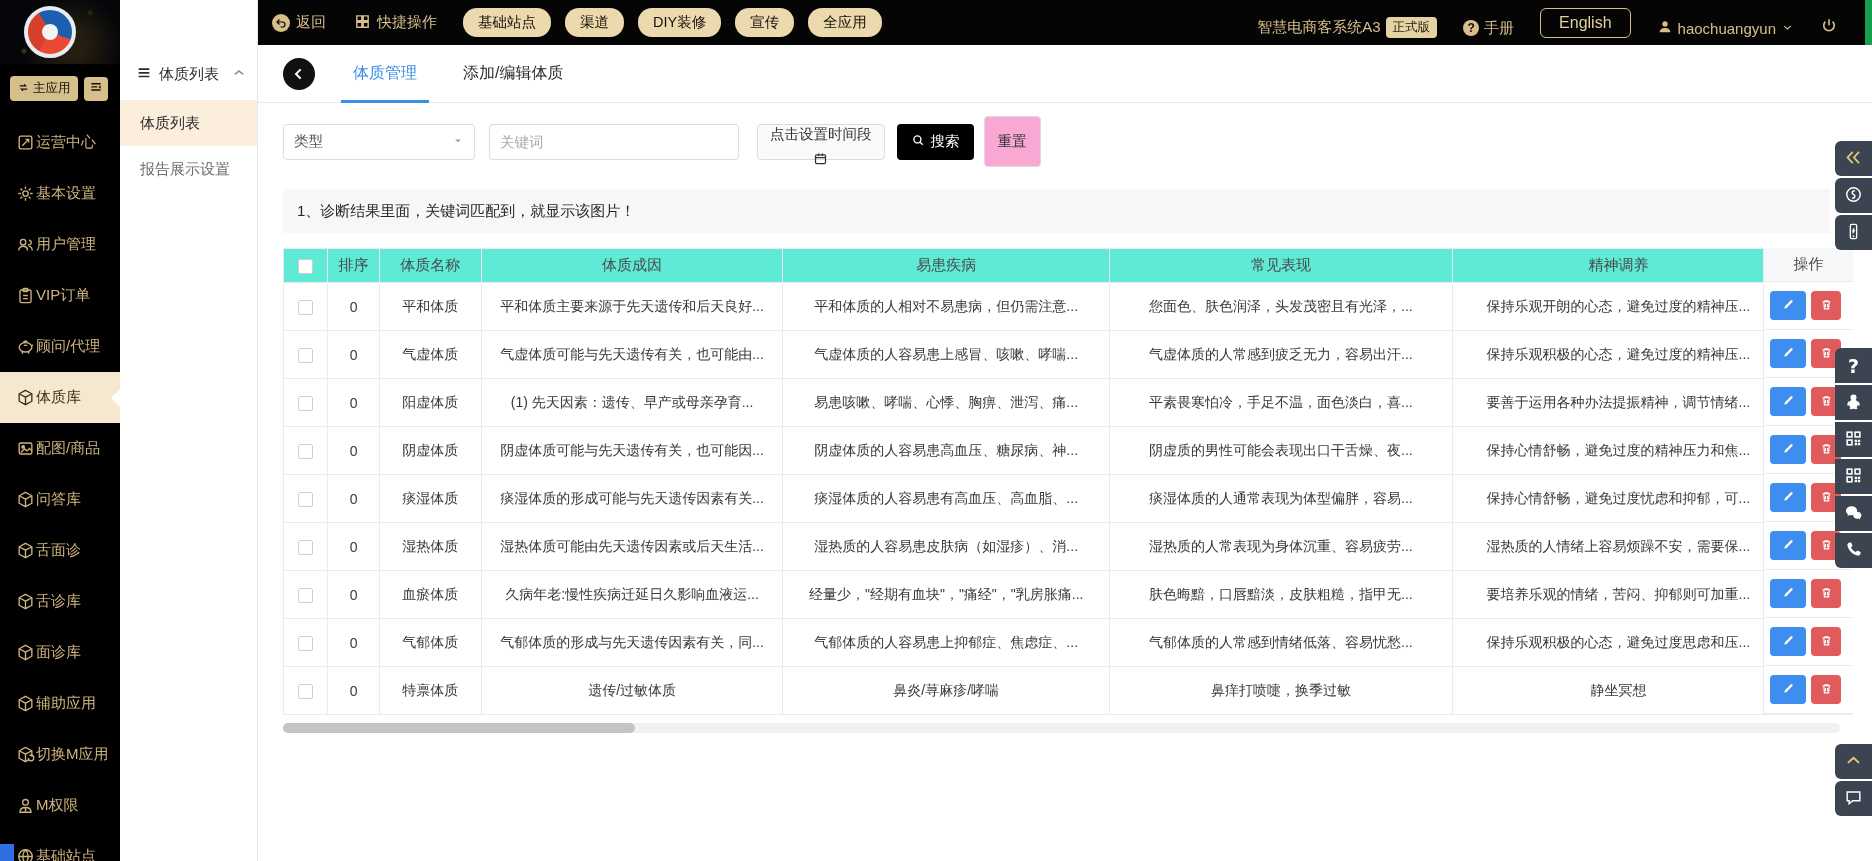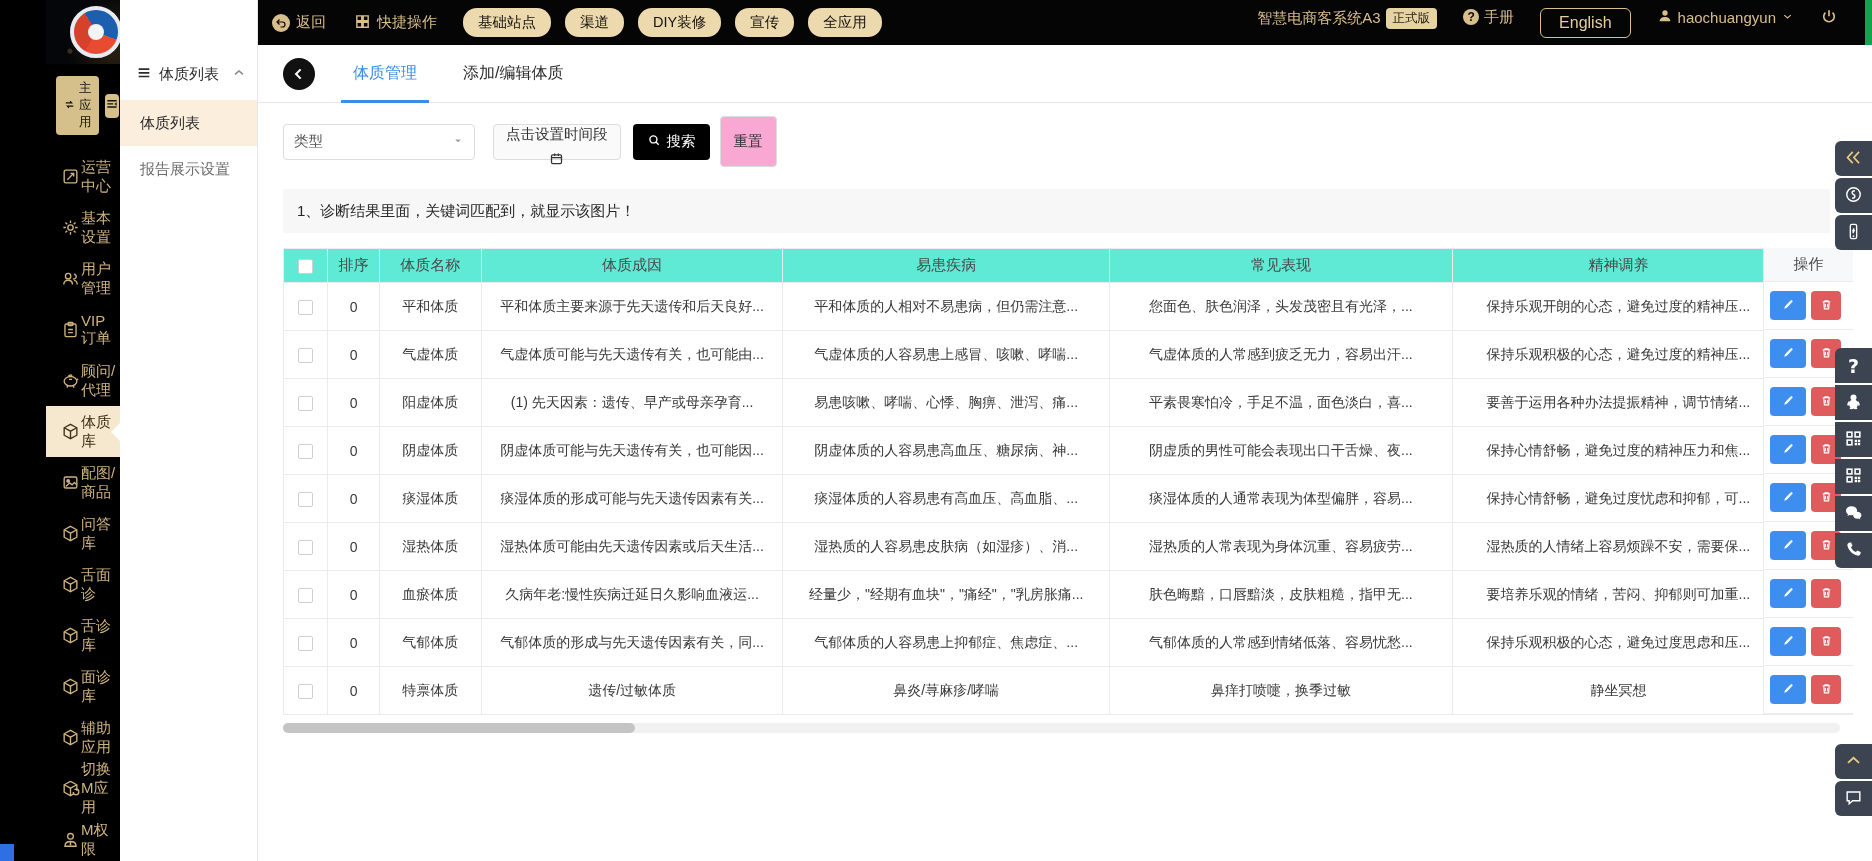--- a/index.html
+++ b/index.html
@@ -1,21 +1,21 @@
 <!DOCTYPE html>
 <html><head>
 <meta charset="utf-8">
 <style>
   * { margin:0; padding:0; box-sizing:border-box; }
   html,body { width:1872px; height:861px; overflow:hidden; background:#fff;
     font-family:"Liberation Sans","DejaVu Sans",sans-serif; }
   .app { display:flex; width:1872px; height:861px; position:relative; }
 
   
-  .sidebar { width:120px; height:861px; background:#000; flex:0 0 120px; position:relative; overflow:hidden;padding-left:46px; }
+  .sidebar { width:120px; height:861px; background:#000; flex:0 0 120px; position:relative; overflow:hidden; }
   .logo-block { height:64px; width:120px; position:relative;
     background:radial-gradient(circle at 75% 20%, #2a2416 0 2px, transparent 3px),
                radial-gradient(circle at 20% 80%, #3a2f18 0 2px, transparent 3px),
                radial-gradient(circle at 60% 70%, #241d10 0 14px, #05060a 60%),#05060a; }
   .logo-circle { position:absolute; left:24px; top:6px; width:52px; height:52px; border-radius:50%;
     background:conic-gradient(from 210deg,#d6412b 0 120deg,#1c5fae 120deg 260deg,#e84b31 260deg 360deg);
     border:4px solid #e8ecf2; }
   .logo-circle::after { content:""; position:absolute; left:14px; top:14px; width:16px; height:16px;
     border-radius:50%; background:#f2f4f8; }
   .appswitch { display:flex; align-items:center; gap:6px; padding:12px 8px 6px 10px; }
@@ -50,21 +50,21 @@
   .topbar { height:45px; background:#050505; display:flex; align-items:center; color:#d9be8c;
     font-size:15px; padding-left:14px; position:relative; flex:0 0 45px; }
   .tb-item { display:flex; align-items:center; gap:6px; cursor:pointer; white-space:nowrap; }
   .tb-item svg { width:17px; height:17px; }
   .tb-back-circle { width:18px; height:18px; border-radius:50%; background:#d9be8c; color:#0a0a0a;
     display:flex; align-items:center; justify-content:center; }
   .tb-back-circle svg { width:12px; height:12px; }
   .pills { display:flex; gap:14px; margin-left:26px; }
   .pill { background:#ecd9ae; color:#15120a; border:none; border-radius:14px; padding:5px 15px;
     font-size:14.5px; cursor:pointer; white-space:nowrap; }
-  .tb-right { margin-left:auto; display:flex; align-items:flex-start; gap:26px; padding-right:34px; }
+  .tb-right { margin-left:auto; display:flex; align-items:flex-end; gap:26px; padding-right:34px; }
   .badge { background:#e6d3a4; color:#2a2412; font-size:12.5px; border-radius:4px; padding:2px 7px; }
   .q-circle { width:16px; height:16px; border-radius:50%; background:#d9be8c; color:#0a0a0a;
     font-size:12px; font-weight:bold; display:flex; align-items:center; justify-content:center; }
   .lang-btn { border:1px solid #d9be8c; background:transparent; color:#e4cf9f; font-size:16px;
     border-radius:6px; padding:5px 18px; cursor:pointer; }
   .green-strip { position:absolute; right:0; top:0; width:7px; height:45px; background:#17a04e; }
   .gap5 { display:flex; align-items:center; gap:5px; }
 
   
   .main { flex:1; background:#fff; position:relative; min-width:0; }
@@ -394,20 +394,21 @@
         </div>
       </div>
 
       <div class="filter-row">
         <div class="select-box">
           <span>类型</span>
           <span class="caret"><svg viewBox="0 0 24 24" width="12" height="12" fill="currentColor">
                 <path d="M5 9l7 7 7-7z" transform="scale(0.8) translate(3,2)"></path>
               </svg></span>
         </div>
+        <input class="kw-input" placeholder="关键词" style="">
         <button class="time-btn">
           <span>点击设置时间段</span>
           <span><svg viewBox="0 0 24 24" fill="none" stroke="currentColor" stroke-width="2">
                 <rect x="4" y="6" width="16" height="14" rx="2"></rect>
                 <path d="M4 10.5h16M9 4v4M15 4v4"></path>
               </svg></span>
         </button>
         <button class="search-btn">
           <span><svg viewBox="0 0 24 24" fill="none" stroke="currentColor" stroke-width="2.4">
                 <circle cx="11" cy="11" r="6"></circle>

